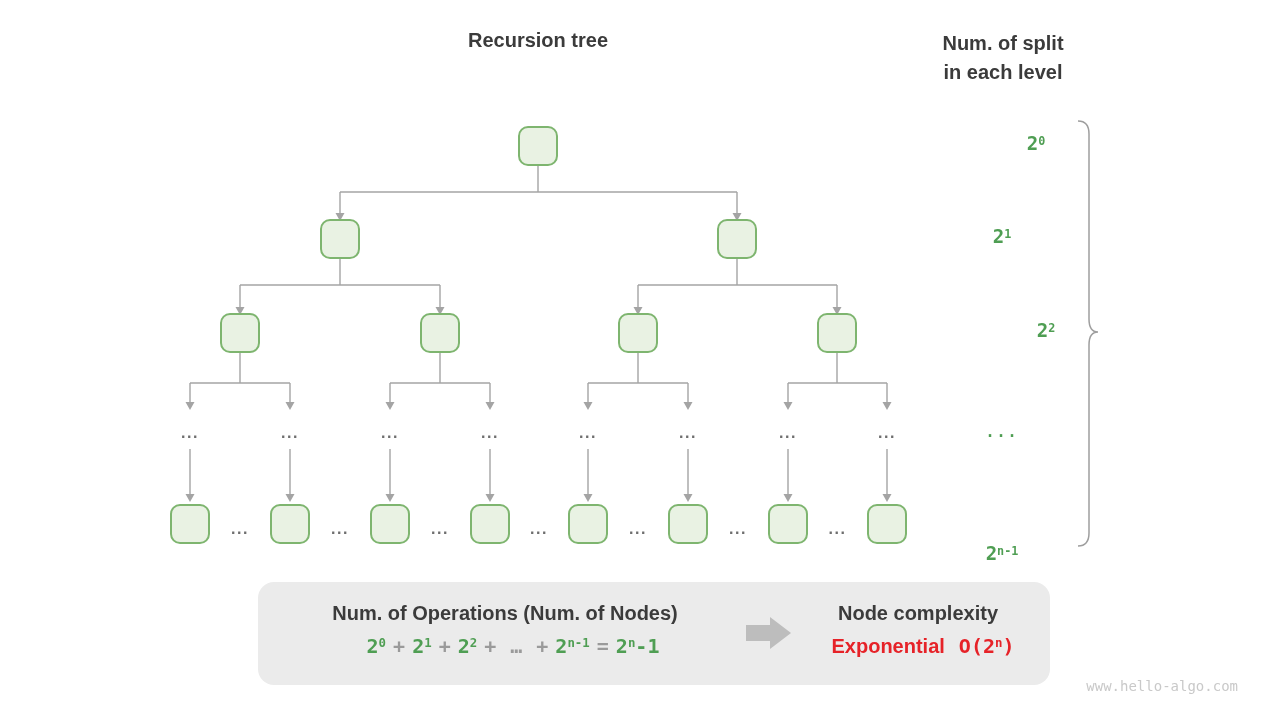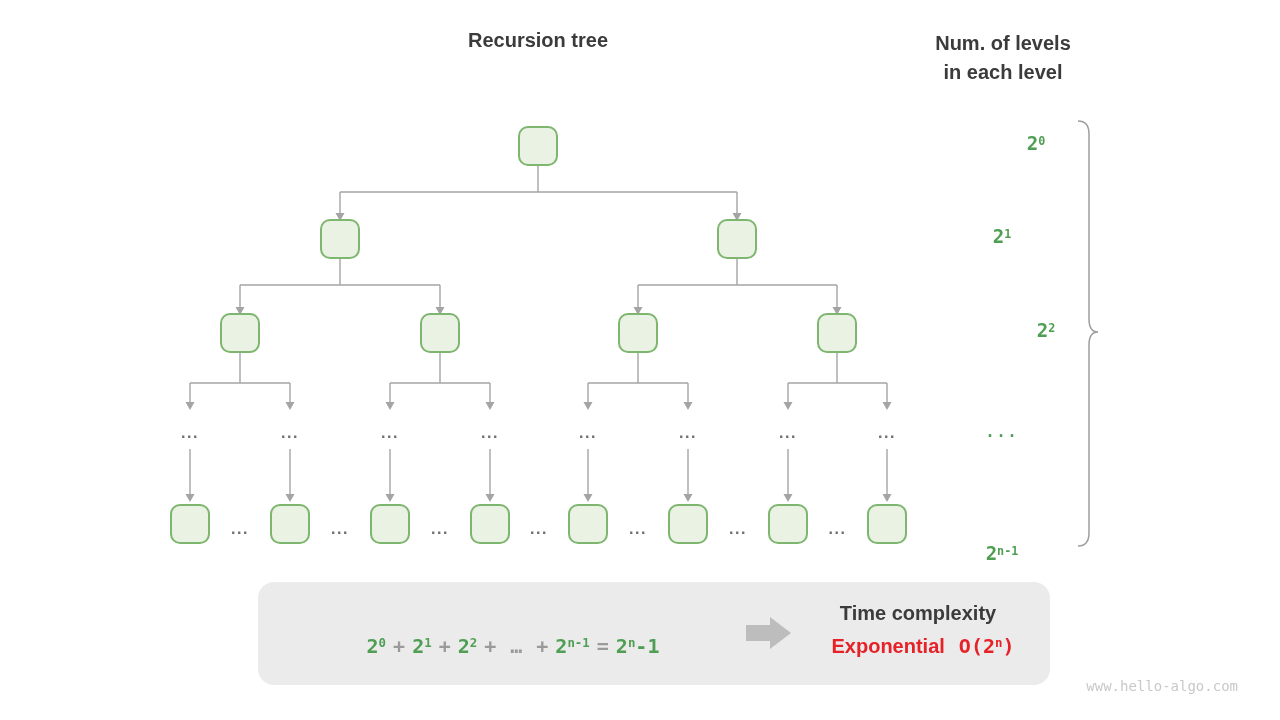--- a/index.html
+++ b/index.html
@@ -55,21 +55,21 @@
     font-size:14px; color:var(--wm); white-space:nowrap;
   }
 </style>
 </head>
 <body>
 
 <div id="canvas">
 
   <div class="abs ctr title" style="left:538px; top:29px;">Recursion tree</div>
 
-  <div class="abs ctr title" style="left:1003px; top:32px;">Num. of levels</div>
+  <div class="abs ctr title" style="left:1003px; top:32px;">Num. of split</div>
   <div class="abs ctr title" style="left:1003px; top:61px;">in each level</div>
 
   <svg id="connector-svg">
       <line x1="538" y1="166" x2="538" y2="192" stroke="#a4a4a4" stroke-width="1.4"></line>
       <line x1="340" y1="192" x2="737" y2="192" stroke="#a4a4a4" stroke-width="1.4"></line>
       <line x1="340" y1="192" x2="340" y2="215" stroke="#a4a4a4" stroke-width="1.4"></line>
       <polygon points="335.5,213 344.5,213 340,221" fill="#a4a4a4"></polygon>
       <line x1="737" y1="192" x2="737" y2="215" stroke="#a4a4a4" stroke-width="1.4"></line>
       <polygon points="732.5,213 741.5,213 737,221" fill="#a4a4a4"></polygon>
       <line x1="340" y1="259" x2="340" y2="285" stroke="#a4a4a4" stroke-width="1.4"></line>
@@ -167,27 +167,28 @@
       <div class="level-label" style="left: 1002px; top: 512px; margin-top: 32px;"><span>2</span><span class="sup">n-1</span></div>
     </div>
 
   <svg class="abs" style="left:1070px; top:112px;" width="40" height="444">
     <path d="M 8 9 Q 19 9 19 22 L 19 207 Q 19 220 28 220 Q 19 220 19 233 L 19 421 Q 19 434 8 434" fill="none" stroke="#9e9e9e" stroke-width="1.5"></path>
   </svg>
 
 
   <div id="summary-box"></div>
 
+  <div class="abs ctr box-title" style="left:505px; top:602px;">Num. of Operations (Num. of Nodes)</div>
 
   <div id="formula" class="abs ctr" style="left:513px; top:634px;"><span class="term"><span>2</span><span class="sup">0</span></span><span class="op">+</span><span class="term"><span>2</span><span class="sup">1</span></span><span class="op">+</span><span class="term"><span>2</span><span class="sup">2</span></span><span class="op">+</span><span class="op">…</span><span class="op">+</span><span class="term"><span>2</span><span class="sup">n-1</span></span><span class="op">=</span><span class="term"><span>2</span><span class="sup">n</span><span>-1</span></span></div>
 
   <svg class="abs" style="left:744px; top:615px;" width="50" height="36">
     <polygon points="2,10 26,10 26,2 47,18 26,34 26,26 2,26" fill="#bdbdbd"></polygon>
   </svg>
 
-  <div class="abs ctr box-title" style="left:918px; top:602px;">Time complexity</div>
+  <div class="abs ctr box-title" style="left:918px; top:602px;">Node complexity</div>
 
   <div id="complexity" class="abs ctr" style="left:923px; top:634px;">
     <span class="word">Exponential</span><span class="mono">O(2</span><span class="mono sup">n</span><span class="mono">)</span>
   </div>
 
   <div id="watermark">www.hello-algo.com</div>
 </div>
 
 </body></html>

